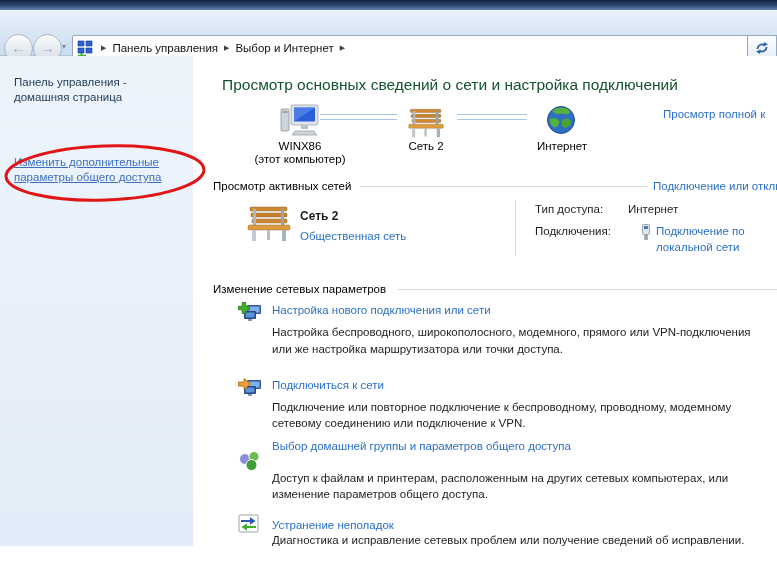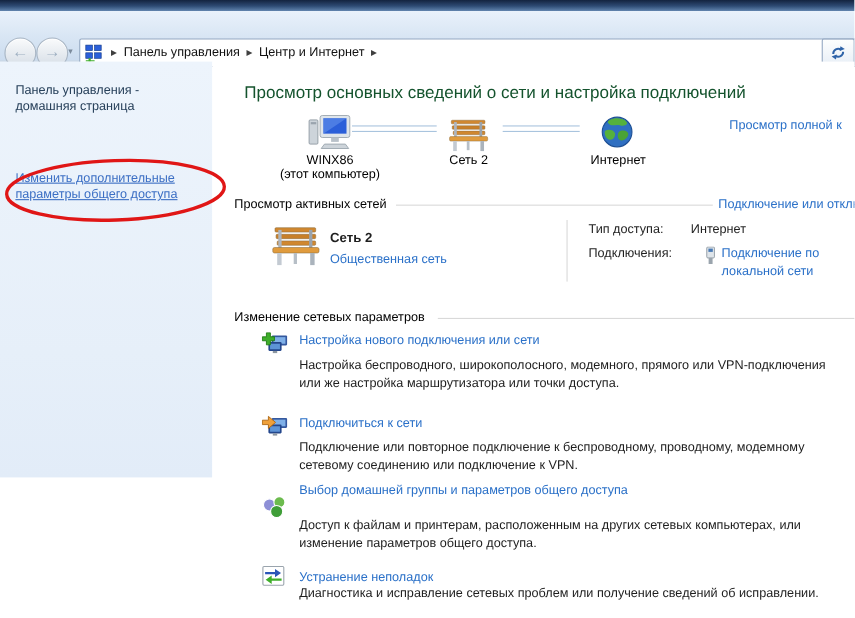--- a/index.html
+++ b/index.html
@@ -27,21 +27,21 @@
   .addr-icon { width:16px; height:16px; flex:0 0 16px; margin-right:2px; }
   .crumb-sep { font-size:7px; color:#404040; padding:0 6px; }
   .crumb { color:#111; white-space:nowrap; cursor:default; }
   .addr-drop { margin-left:auto; font-size:8px; color:#333; padding:0 4px; }
   .refreshbtn { position:absolute; left:747px; top:25px; width:30px; height:26px;
     background:linear-gradient(180deg,#fdfefe,#e7eef6); border:1px solid #93a8c2;
     border-radius:2px; display:flex; align-items:center; justify-content:center; }
 
   
   .content { position:absolute; left:0; top:56px; width:777px; height:506px; }
-  .sidebar { position:absolute; left:0; top:0; width:193px; height:378px;
+  .sidebar { position:absolute; left:0; top:0; width:193px; height:490px;
     background:linear-gradient(180deg,#edf4fc 0%,#e6eff9 70%,#e2ecf8 100%); }
   .side-item { position:absolute; left:14px; width:166px; line-height:15px; color:#27405a; cursor:pointer; }
   .side-item.link { color:#3c6fc4; text-decoration:underline; }
   .main { position:absolute; left:193px; top:0; width:584px; height:506px; background:#fff; }
   .abs { position:absolute; white-space:nowrap; }
 
   h1.page-title { position:absolute; left:29px; top:20px; font-size:15.5px; font-weight:400;
     color:#14532d; white-space:nowrap; }
 
   .link { color:#2a70c8; cursor:pointer; }
@@ -70,21 +70,21 @@
         <rect x="1" y="1" width="6" height="5" fill="#2b5fd9" stroke="#123a8a" stroke-width="0.6"></rect>
         <rect x="9" y="1" width="6" height="5" fill="#2b5fd9" stroke="#123a8a" stroke-width="0.6"></rect>
         <rect x="1" y="8" width="6" height="5" fill="#2b5fd9" stroke="#123a8a" stroke-width="0.6"></rect>
         <rect x="9" y="8" width="6" height="5" fill="#2b5fd9" stroke="#123a8a" stroke-width="0.6"></rect>
         <rect x="3.5" y="13" width="2" height="3" fill="#3fae2a"></rect>
         <path d="M1 15.5 h8" stroke="#3fae2a" stroke-width="1.4"></path>
       </svg>
       <span class="crumb-sep">▶</span>
       <span class="crumb">Панель управления</span>
       <span class="crumb-sep">▶</span>
-      <span class="crumb">Центр и Интернет</span>
+      <span class="crumb">Выбор и Интернет</span>
       <span class="crumb-sep">▶</span>
       <span class="addr-drop">▾</span>
     </div>
 
     <div class="refreshbtn">
       <svg width="14" height="14" viewBox="0 0 14 14">
         <path d="M2.5 8 a4.5 4.5 0 0 1 7-3.8" stroke="#2e63a8" fill="none" stroke-width="1.8"></path>
         <path d="M9 1 l4 2.6 -4.6 1.8z" fill="#2e63a8"></path>
         <path d="M11.5 6 a4.5 4.5 0 0 1 -7 3.8" stroke="#2e63a8" fill="none" stroke-width="1.8"></path>
         <path d="M5 13 l-4-2.6 4.6-1.8z" fill="#2e63a8"></path>

